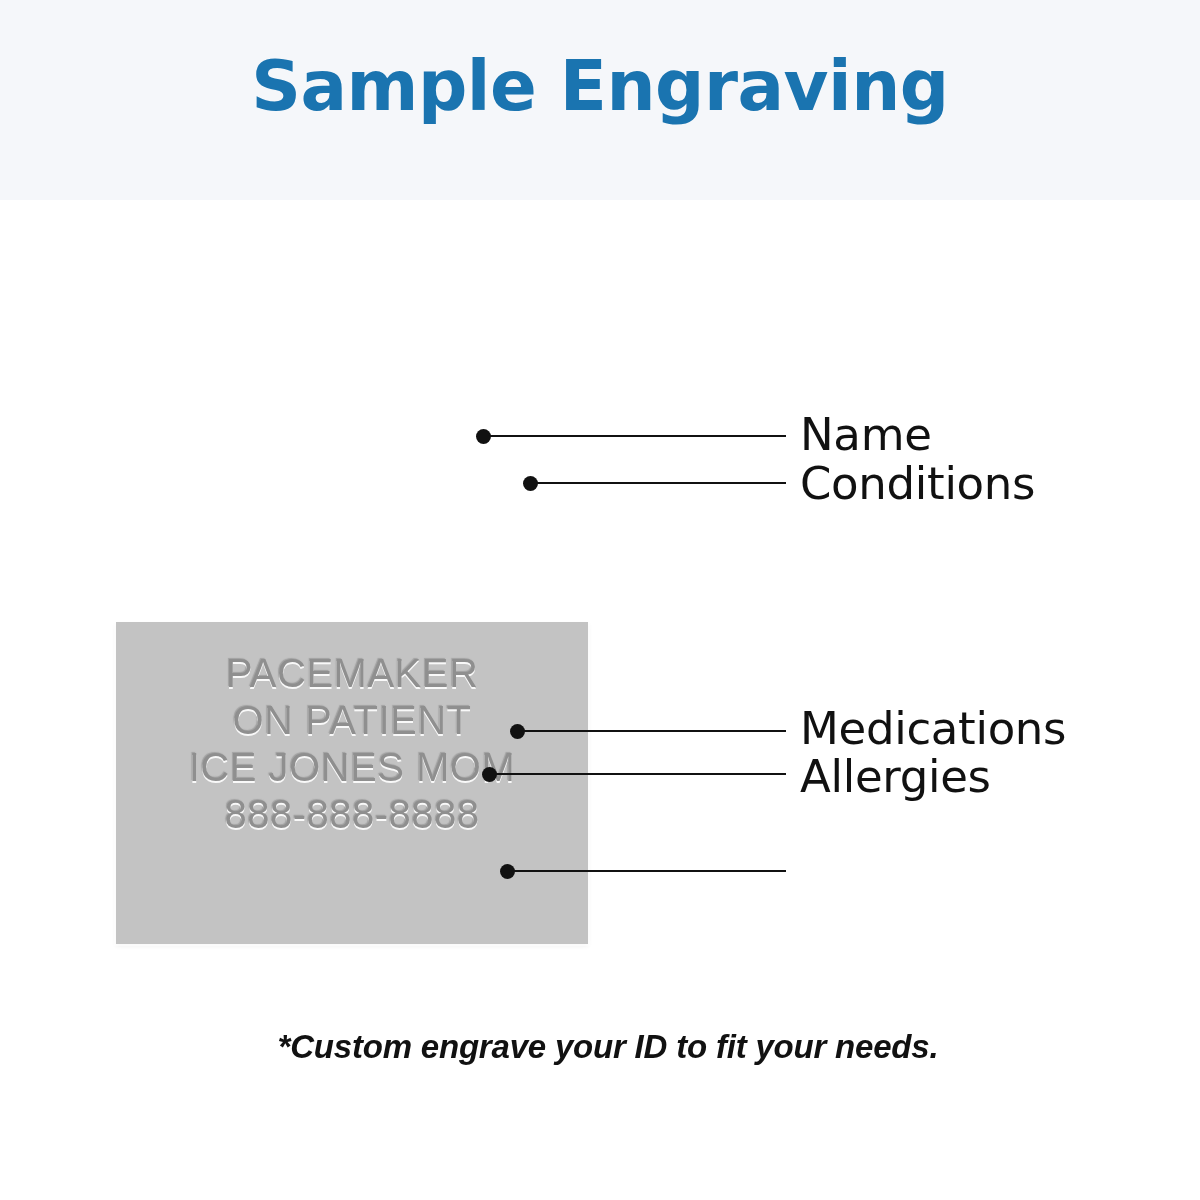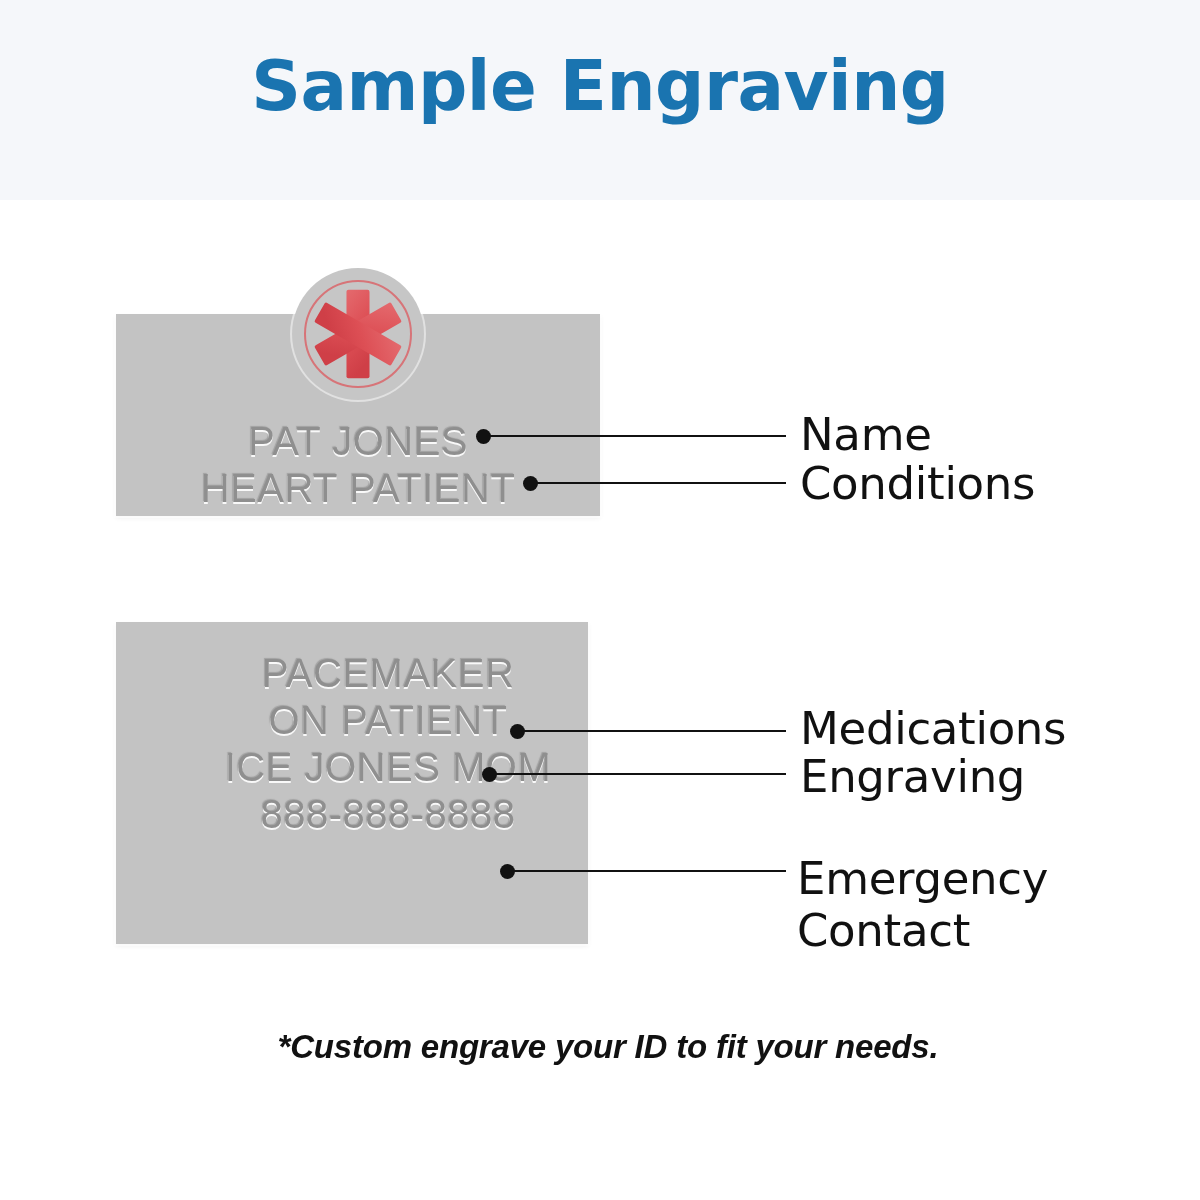--- a/index.html
+++ b/index.html
@@ -102,21 +102,21 @@
 
   
   .engraved-block {
     position: absolute;
     left: 0;
     width: 100%;
     text-align: center;
   }
 
   #tag-one .engraved-block { top: 104px; }
-  #tag-two .engraved-block { top: 28px; margin-left: 36px; }
+  #tag-two .engraved-block { top: 28px; }
 
   .engraved-line {
     font-family: "Liberation Sans", sans-serif;
     font-size: 40px;
     font-weight: normal;
     letter-spacing: 0.5px;
     line-height: 47px;
     color: #8f8f8f;
     text-shadow: 0px 1.5px 0px rgba(255,255,255,0.9),
                  -1px -1px 1px rgba(120,120,120,0.45);
@@ -167,47 +167,20 @@
   }
 </style>
 </head>
 <body>
 
 <div class="page">
 
   <div class="header-band"></div>
   <div class="page-title">Sample Engraving</div>
 
-  <div class="tag" id="tag-one">
-
-    <div class="tag-tab">
-      <div class="tab-ring"></div>
-      <svg class="med-symbol" viewBox="0 0 100 100">
-        <defs>
-          <linearGradient id="medgrad" x1="0" y1="0" x2="0.3" y2="1">
-            <stop offset="0%" stop-color="#e46a6e"></stop>
-            <stop offset="55%" stop-color="#dd4f55"></stop>
-            <stop offset="100%" stop-color="#cf3f47"></stop>
-          </linearGradient>
-        </defs>
-        <g fill="url(#medgrad)">
-
-          <rect x="38" y="4" width="24" height="92" rx="2"></rect>
-
-          <rect x="38" y="4" width="24" height="92" rx="2" transform="rotate(60 50 50)"></rect>
-          <rect x="38" y="4" width="24" height="92" rx="2" transform="rotate(120 50 50)"></rect>
-        </g>
-      </svg>
-    </div>
-
-    <div class="engraved-block">
-      <div class="engraved-line">PAT JONES</div>
-      <div class="engraved-line">HEART PATIENT</div>
-    </div>
-  </div>
 
   <div class="tag" id="tag-two">
     <div class="engraved-block">
       <div class="engraved-line">PACEMAKER</div>
       <div class="engraved-line">ON PATIENT</div>
       <div class="engraved-line">ICE JONES MOM</div>
       <div class="engraved-line">888-888-8888</div>
     </div>
   </div>
 
@@ -225,20 +198,18 @@
 
   <div class="leader-dot" style="left:500px; top:864px;"></div>
   <div class="leader" style="left:512px; top:870px; width:274px;"></div>
 
   <div class="annotation" style="left:800px; top:409px;">Name</div>
 
   <div class="annotation" style="left:800px; top:458px;">Conditions</div>
 
   <div class="annotation" style="left:800px; top:703px;">Medications</div>
 
-  <div class="annotation" style="left:800px; top:751px;">Engraving</div>
-
-  <div class="annotation" style="left:797px; top:853px;">Emergency
-Contact</div>
+  <div class="annotation" style="left:800px; top:751px;">Allergies</div>
+
 
   <div class="footnote">*Custom engrave your ID to fit your needs.</div>
 
 </div>
 
 </body></html>

